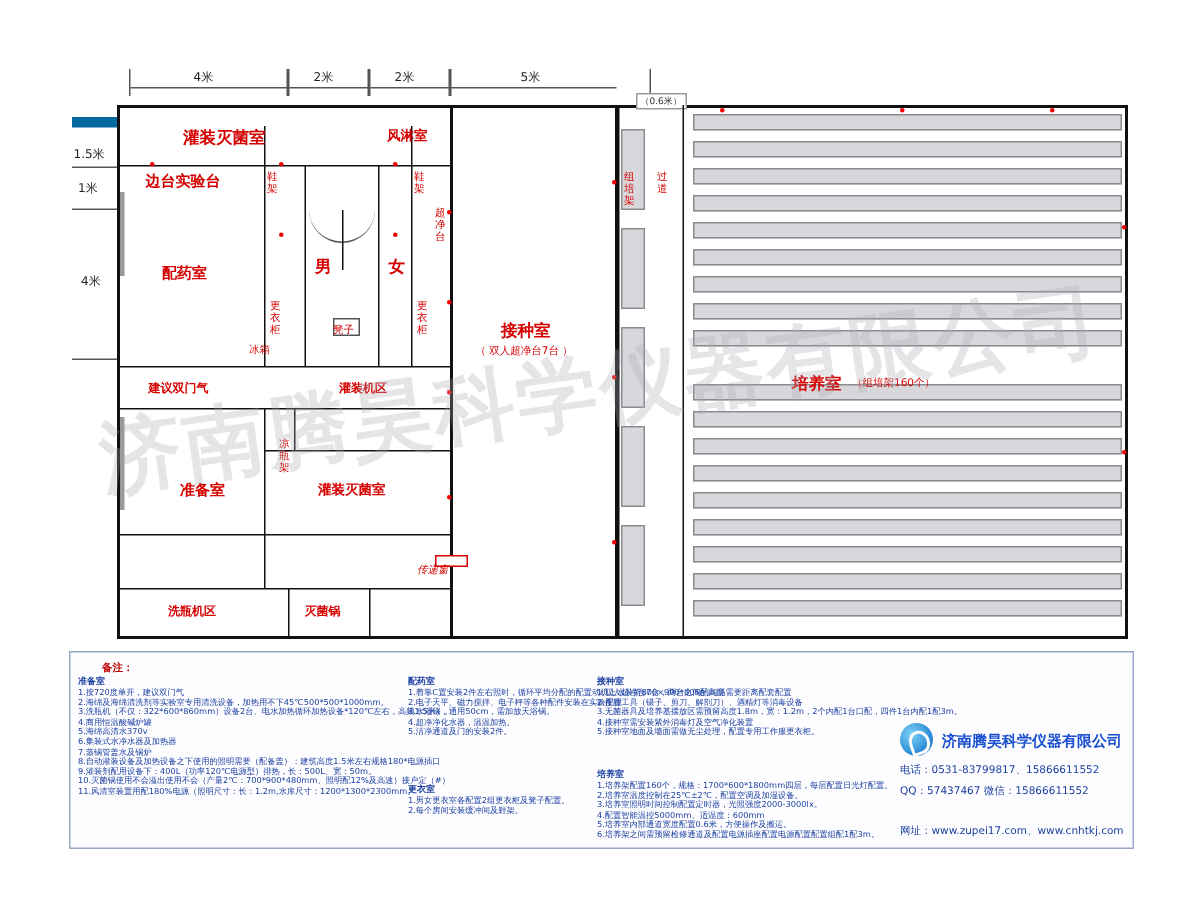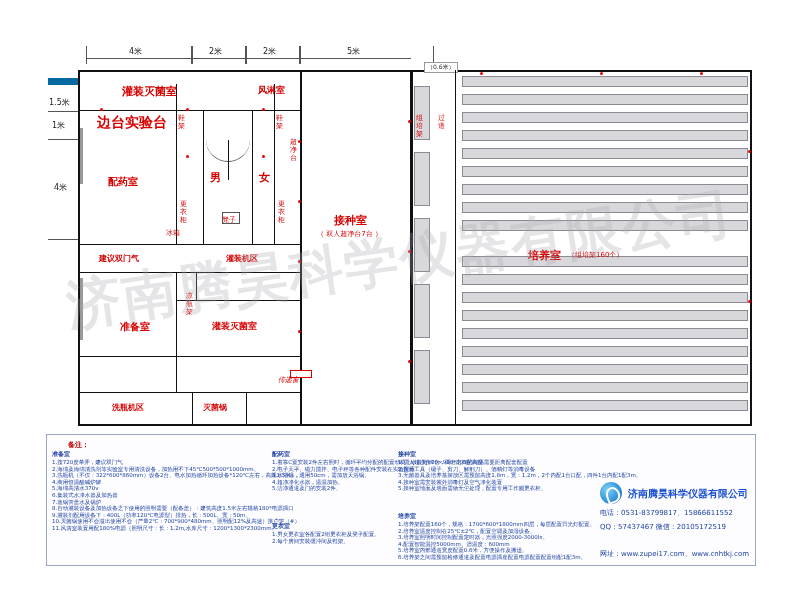--- a/index.html
+++ b/index.html
@@ -159,21 +159,21 @@
   <div class="dot" style="left:408px;top:250px;"></div>
   <div class="dot" style="left:408px;top:360px;"></div>
   <div class="dot" style="left:480px;top:72px;"></div>
   <div class="dot" style="left:600px;top:72px;"></div>
   <div class="dot" style="left:700px;top:72px;"></div>
   <div class="dot" style="left:748px;top:150px;"></div>
   <div class="dot" style="left:748px;top:300px;"></div>
 
   <div class="lbl" style="left:122px;top:84px;font-size:11px;">灌装灭菌室</div>
   <div class="lbl" style="left:258px;top:84px;font-size:9px;">风淋室</div>
-  <div class="lbl" style="left:97px;top:114px;font-size:14px;">边台实验台</div>
+  <div class="lbl" style="left:97px;top:114px;font-size:10px;">边台实验台</div>
   <div class="lbl" style="left:108px;top:175px;font-size:10px;">配药室</div>
   <div class="lbl" style="left:210px;top:170px;font-size:11px;">男</div>
   <div class="lbl" style="left:259px;top:170px;font-size:11px;">女</div>
   <div class="lbl" style="left:334px;top:213px;font-size:11px;">接种室</div>
   <div class="lbl-sm" style="left:317px;top:230px;">（ 双人超净台7台 ）</div>
   <div class="lbl" style="left:528px;top:248px;font-size:11px;">培养室</div>
   <div class="lbl-sm" style="left:568px;top:251px;">（组培架160个）</div>
   <div class="lbl" style="left:120px;top:320px;font-size:10px;">准备室</div>
   <div class="lbl" style="left:212px;top:320px;font-size:9px;">灌装灭菌室</div>
   <div class="lbl" style="left:99px;top:253px;font-size:8px;">建议双门气</div>
@@ -243,17 +243,17 @@
     <div class="note-line">3.培养室照明时间控制配置定时器，光照强度2000-3000lx。</div>
     <div class="note-line">4.配置智能温控5000mm、适温度：600mm</div>
     <div class="note-line">5.培养室内部通道宽度配置0.6米，方便操作及搬运。</div>
     <div class="note-line">6.培养架之间需预留检修通道及配置电源插座配置电源配置配置组配1配3m。</div>
   </div>
 
   <div class="company" style="left:600px;top:482px;width:150px;height:76px;">
     <div class="logo" style="left:0px;top:0px;"></div>
     <div class="cname abs" style="left:28px;top:5px;">济南腾昊科学仪器有限公司</div>
     <div class="cline abs" style="left:0px;top:26px;text-align:right;">电话：0531-83799817、15866611552</div>
-    <div class="cline abs" style="left:0px;top:40px;">QQ：57437467  微信：20105172519</div>
+    <div class="cline abs" style="left:0px;top:40px;">QQ：57437467  微信：15866611552</div>
     <div class="cline abs" style="left:0px;top:55px;margin-top:12px;">网址：www.zupei17.com、www.cnhtkj.com</div>
   </div>
 
 </div>
 
 </body></html>

